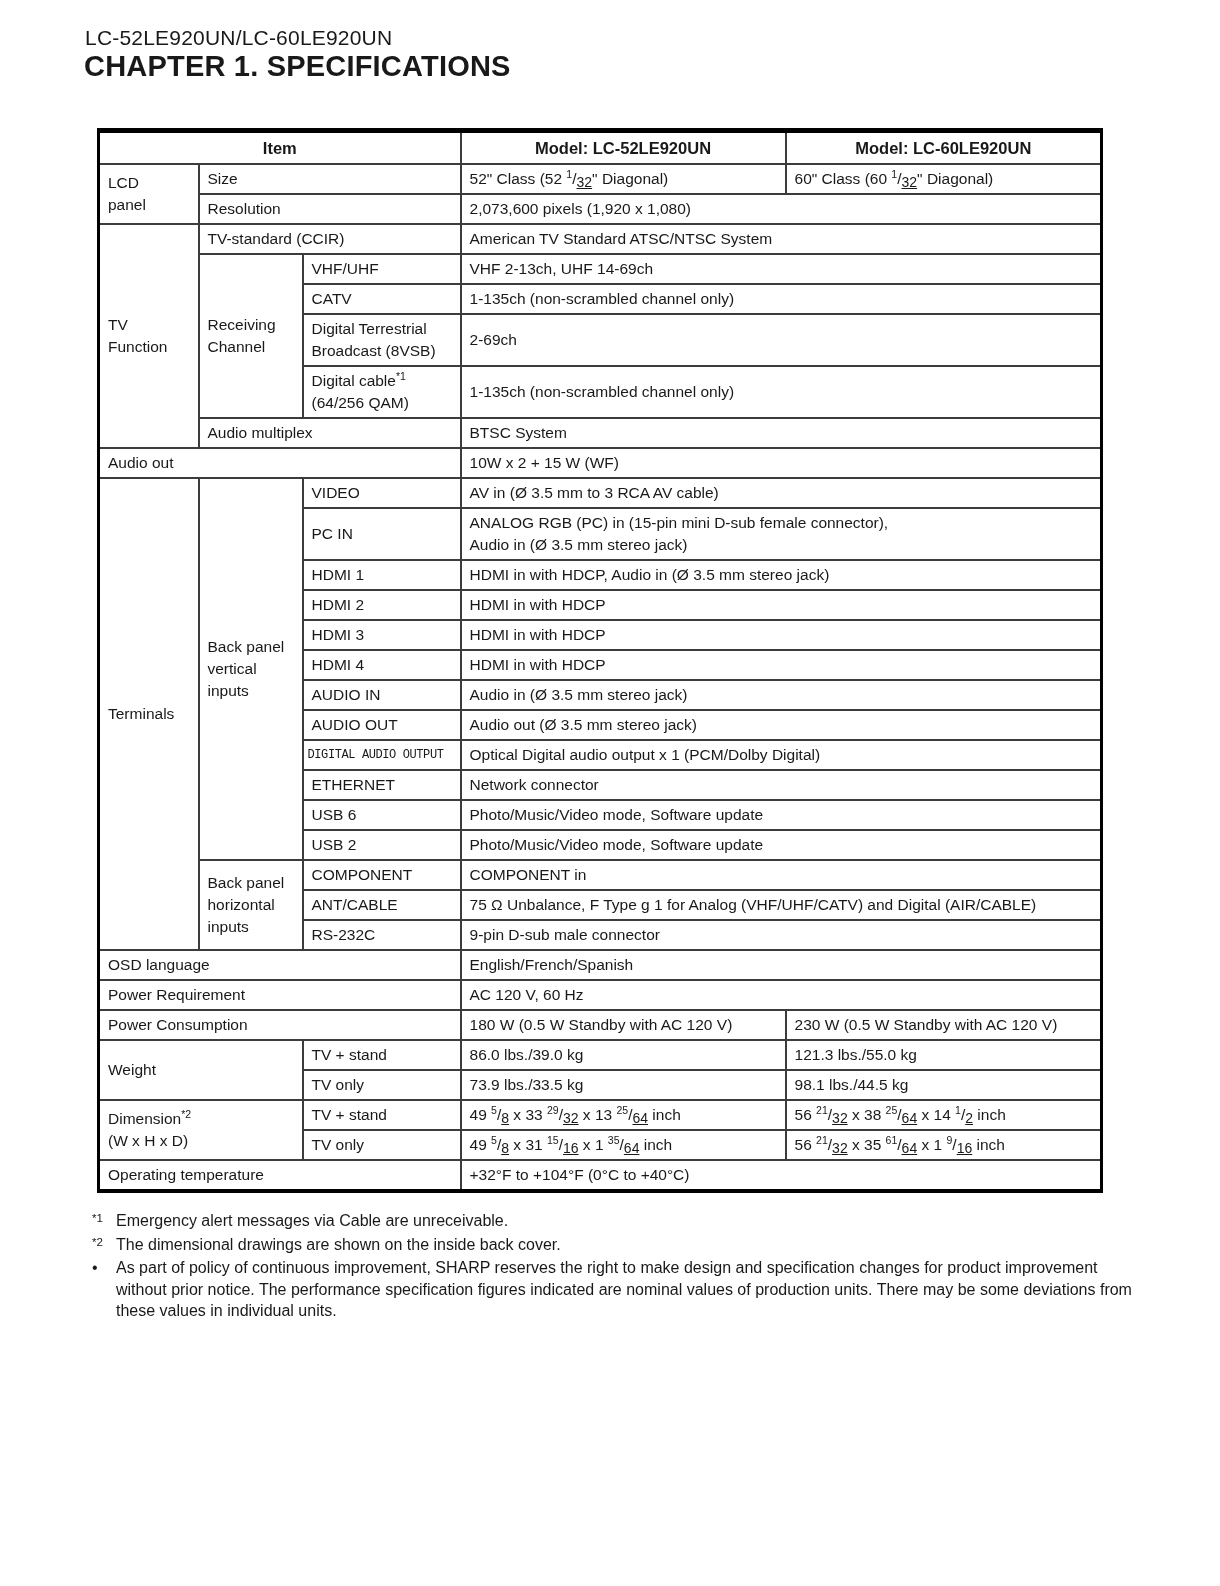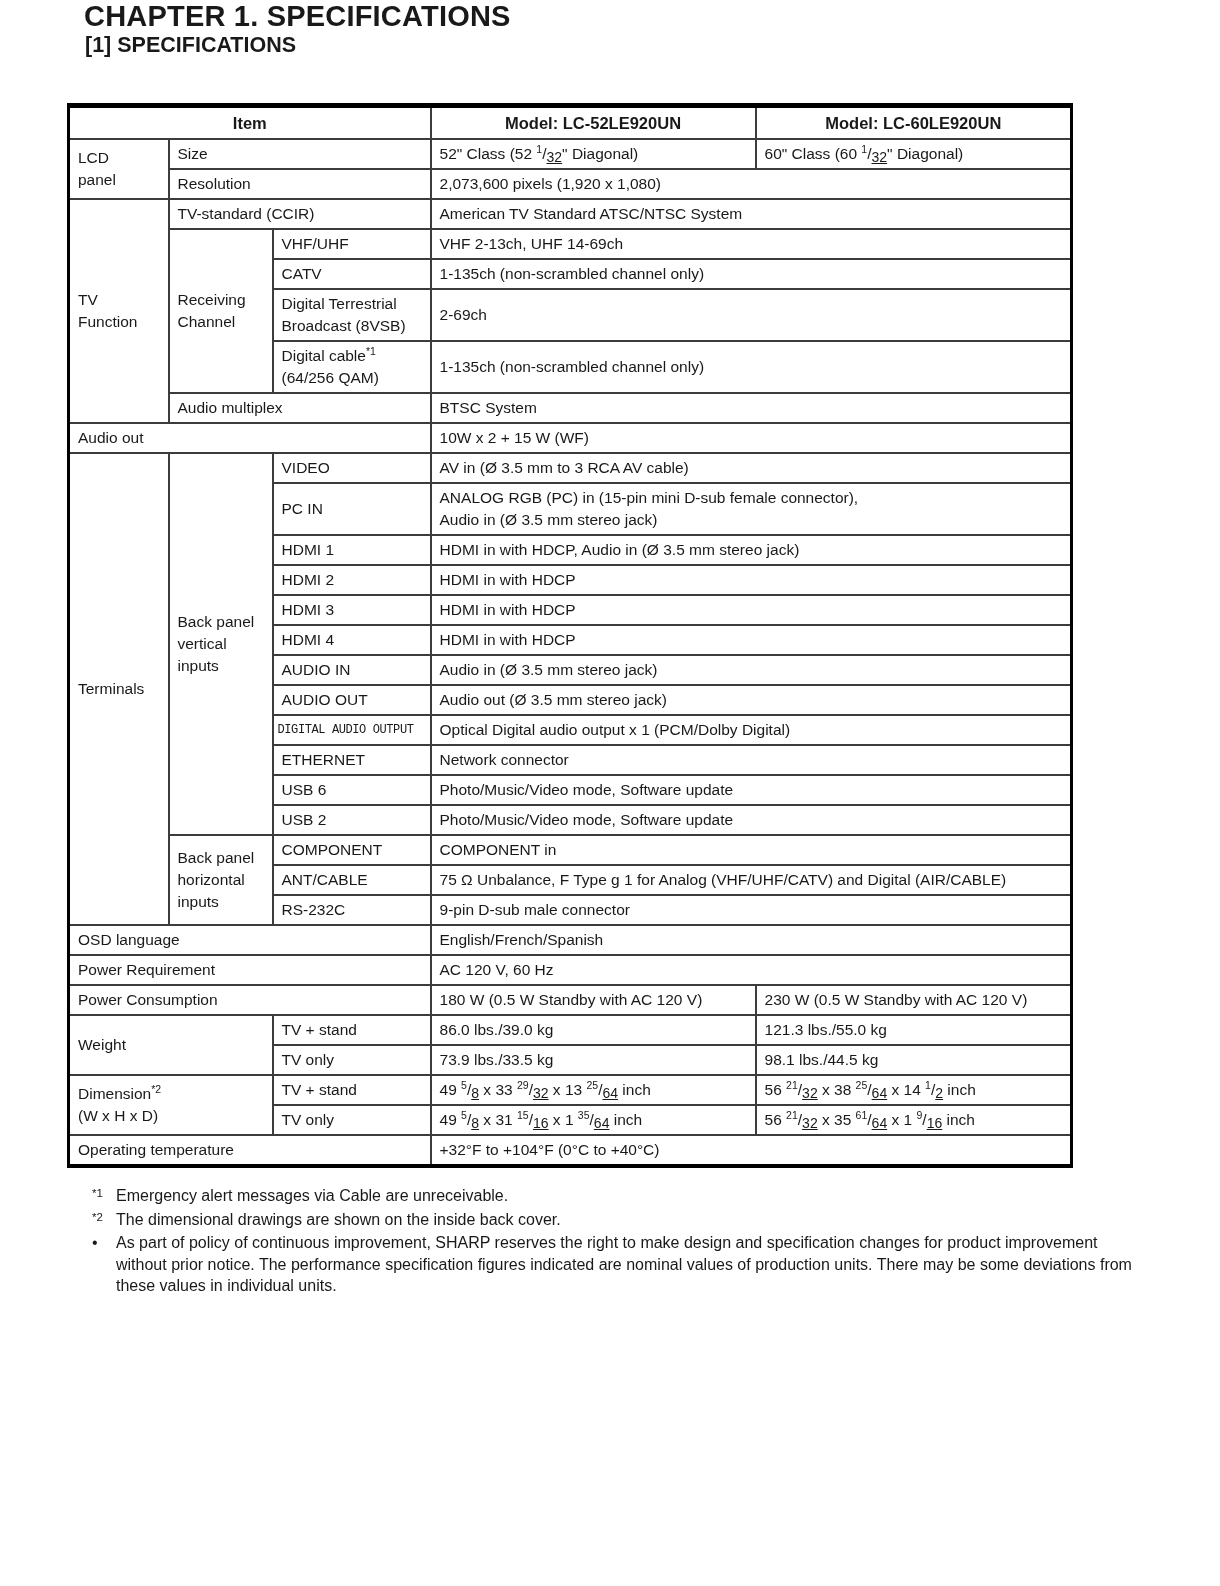--- a/index.html
+++ b/index.html
@@ -26,21 +26,21 @@
   }
   .section-title {
     margin: 37px 0 0 85px;
     font-size: 21.5px;
     font-weight: 700;
   }
   table.spec {
     border-collapse: collapse;
     table-layout: fixed;
     width: 1003px;
-    margin: 45px 0 0 67px;
+    margin: 45px 0 0 97px;
     border: 3px solid #000;
     border-top-width: 5px;
     border-bottom-width: 4px;
   }
   table.spec td, table.spec th {
     border: 2px solid #3c3c3c;
     padding: 3px 8px;
     font-size: 15.5px;
     font-weight: 400;
     line-height: 22px;
@@ -82,22 +82,22 @@
     width: 100%;
     text-align: center;
     font-size: 18.5px;
     letter-spacing: 1px;
   }
 </style>
 </head>
 <body>
 
 <div class="page">
+  <div class="model-line">LC-52LE920UN/LC-60LE920UN</div>
   <h1 class="chapter-title" style="margin-block:0;">CHAPTER 1. SPECIFICATIONS</h1>
-  <h2 class="section-title" style="margin-block:0;">[1] SPECIFICATIONS</h2>
 
   <table class="spec">
     <colgroup>
         <col style="width: 100px;">
         <col style="width: 104px;">
         <col style="width: 158px;">
         <col style="width: 325px;">
         <col style="width: 316px;">
       </colgroup>
     <tbody>

